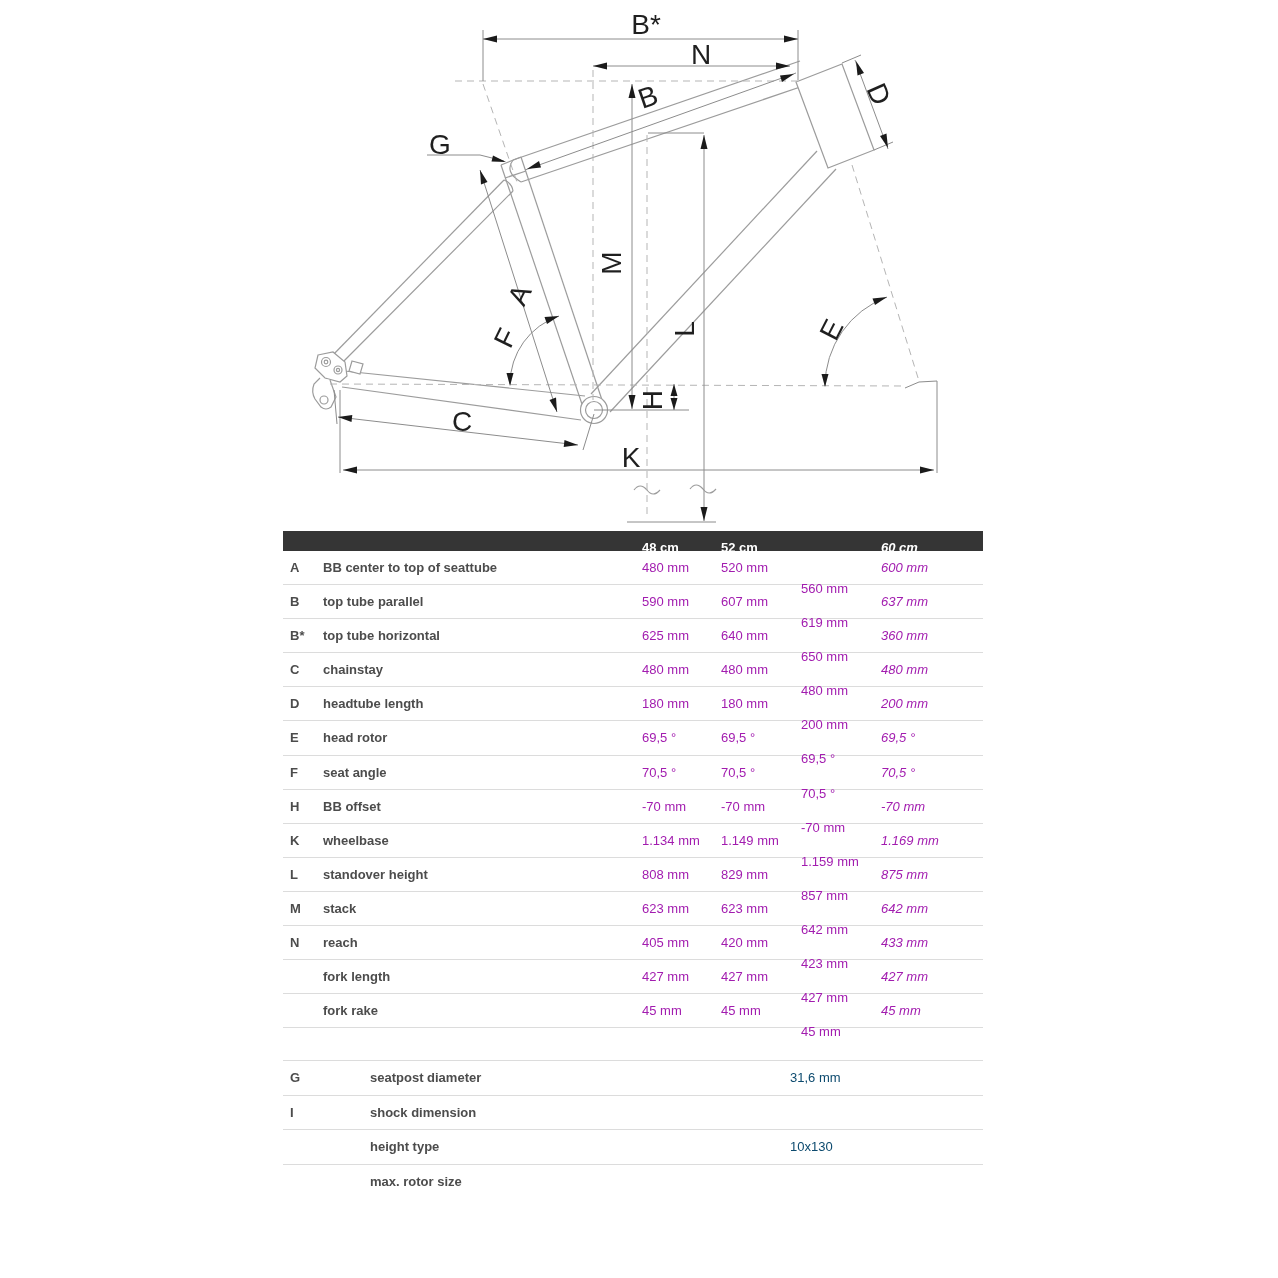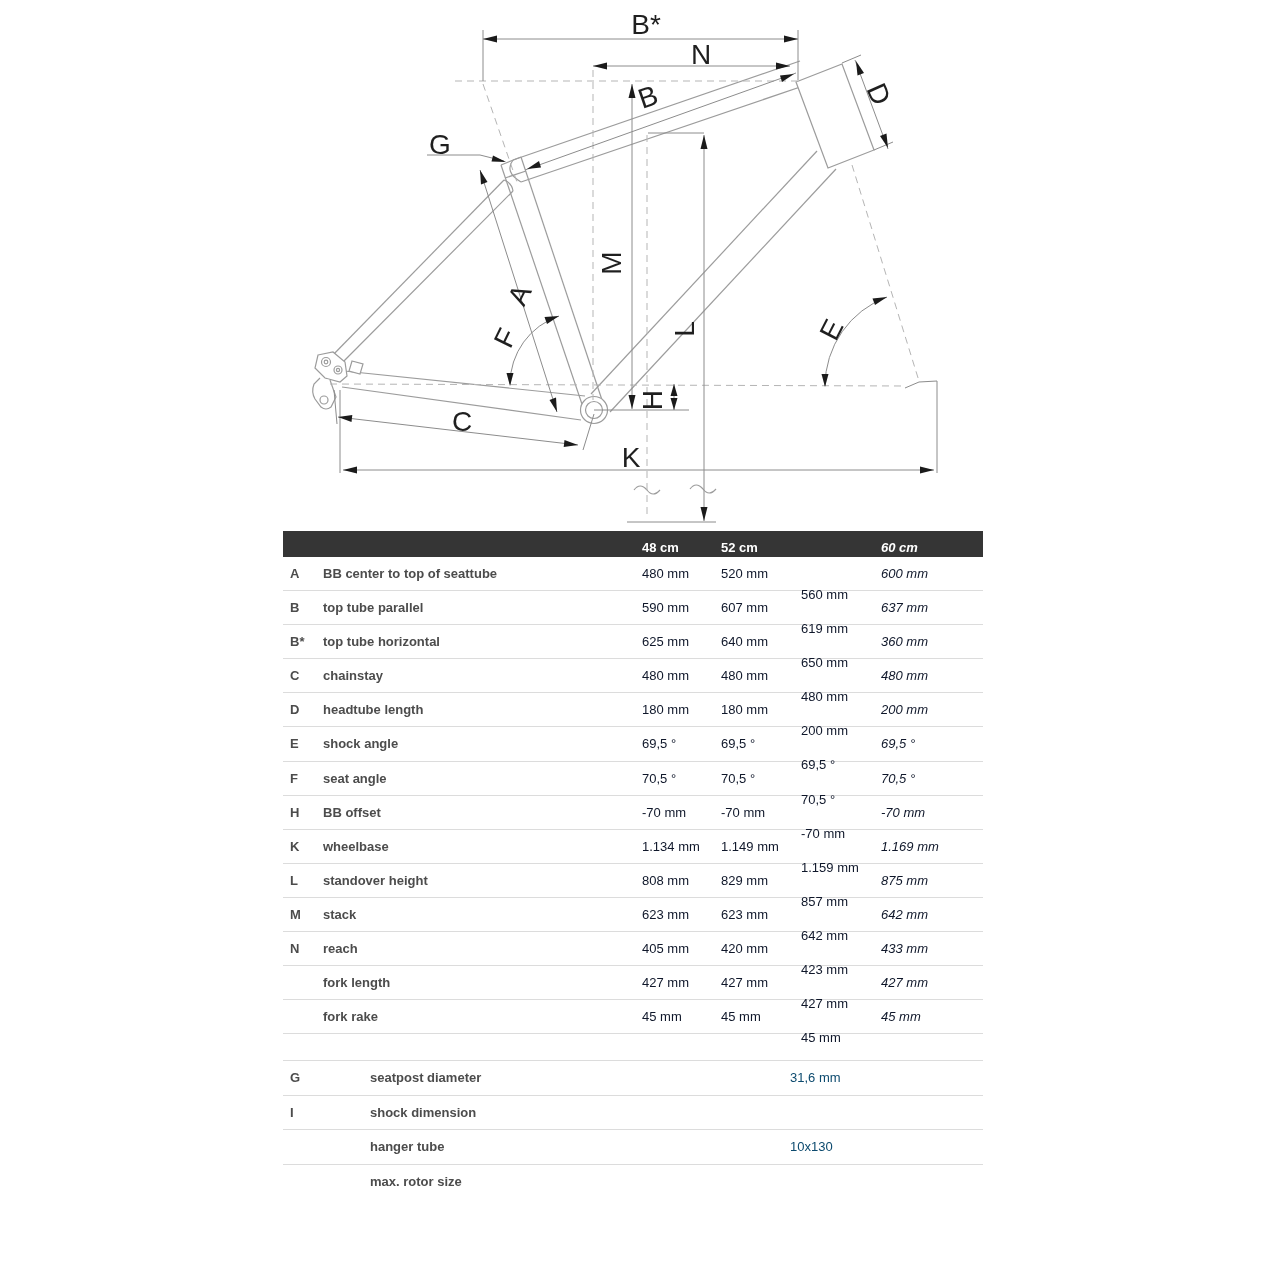--- a/index.html
+++ b/index.html
@@ -5,31 +5,31 @@
   html,body { margin:0; padding:0; background:#ffffff; }
   .stage {
     position:relative; width:1278px; height:1278px; overflow:hidden;
     background:#ffffff; font-family:"Liberation Sans", sans-serif;
   }
   svg.diagram { position:absolute; left:0; top:0; }
   .dimtext { font-family:"Liberation Sans", sans-serif; }
 
   
   #spec-table { position:absolute; left:283px; top:531px; width:700px; }
-  .thead { position:relative; height:26px; background:#353535;padding-left:18px; }
+  .thead { position:relative; height:20px; background:#353535;padding-left:18px; }
   .thead span {
     position:absolute; top:0; line-height:34px; color:#ffffff;
     font-size:13px; font-weight:bold;
   }
   .c1 { left:359px; } .c2 { left:438px; } .c3 { left:518px;margin-top:21px; } .c4 { left:598px;font-style:italic; }
   .trow { position:relative; height:33.1px; border-bottom:1px solid #dcdcdc; }
   .trow span, .drow span { position:absolute; top:0; line-height:33px; font-size:13px; }
   .letter { left:7px; font-weight:bold; color:#4c4c4c; }
   .rlabel { left:40px; font-weight:bold; color:#4c4c4c; }
-  .val { color:#0f172a; }
+  .val { color:#a21caf; }
 
   
   #details-table { position:absolute; left:283px; top:1060px; width:700px; }
   .drow { position:relative; height:33.5px; border-top:1px solid #dcdcdc; }
   .drow span { line-height:34px; }
   .drow .rlabel { left:87px; }
   .drow .dval { left:507px; color:#0c4a6e; }
 </style>
 </head>
 <body>
@@ -202,21 +202,21 @@
         <div class="trow">
           <span class="letter">D</span>
           <span class="rlabel">headtube length</span>
           <span class="val c1">180 mm</span>
           <span class="val c2">180 mm</span>
           <span class="val c3">200 mm</span>
           <span class="val c4">200 mm</span>
         </div>
         <div class="trow">
           <span class="letter">E</span>
-          <span class="rlabel">shock angle</span>
+          <span class="rlabel">head rotor</span>
           <span class="val c1">69,5 °</span>
           <span class="val c2">69,5 °</span>
           <span class="val c3">69,5 °</span>
           <span class="val c4">69,5 °</span>
         </div>
         <div class="trow">
           <span class="letter">F</span>
           <span class="rlabel">seat angle</span>
           <span class="val c1">70,5 °</span>
           <span class="val c2">70,5 °</span>
@@ -289,21 +289,21 @@
           <span class="rlabel">seatpost diameter</span>
           <span class="dval">31,6 mm</span>
         </div>
         <div class="drow">
           <span class="letter">I</span>
           <span class="rlabel">shock dimension</span>
           <span class="dval"></span>
         </div>
         <div class="drow">
           <span class="letter"></span>
-          <span class="rlabel">hanger tube</span>
+          <span class="rlabel">height type</span>
           <span class="dval">10x130</span>
         </div>
         <div class="drow">
           <span class="letter"></span>
           <span class="rlabel">max. rotor size</span>
           <span class="dval"></span>
         </div>
       </div>
   </div>
 

